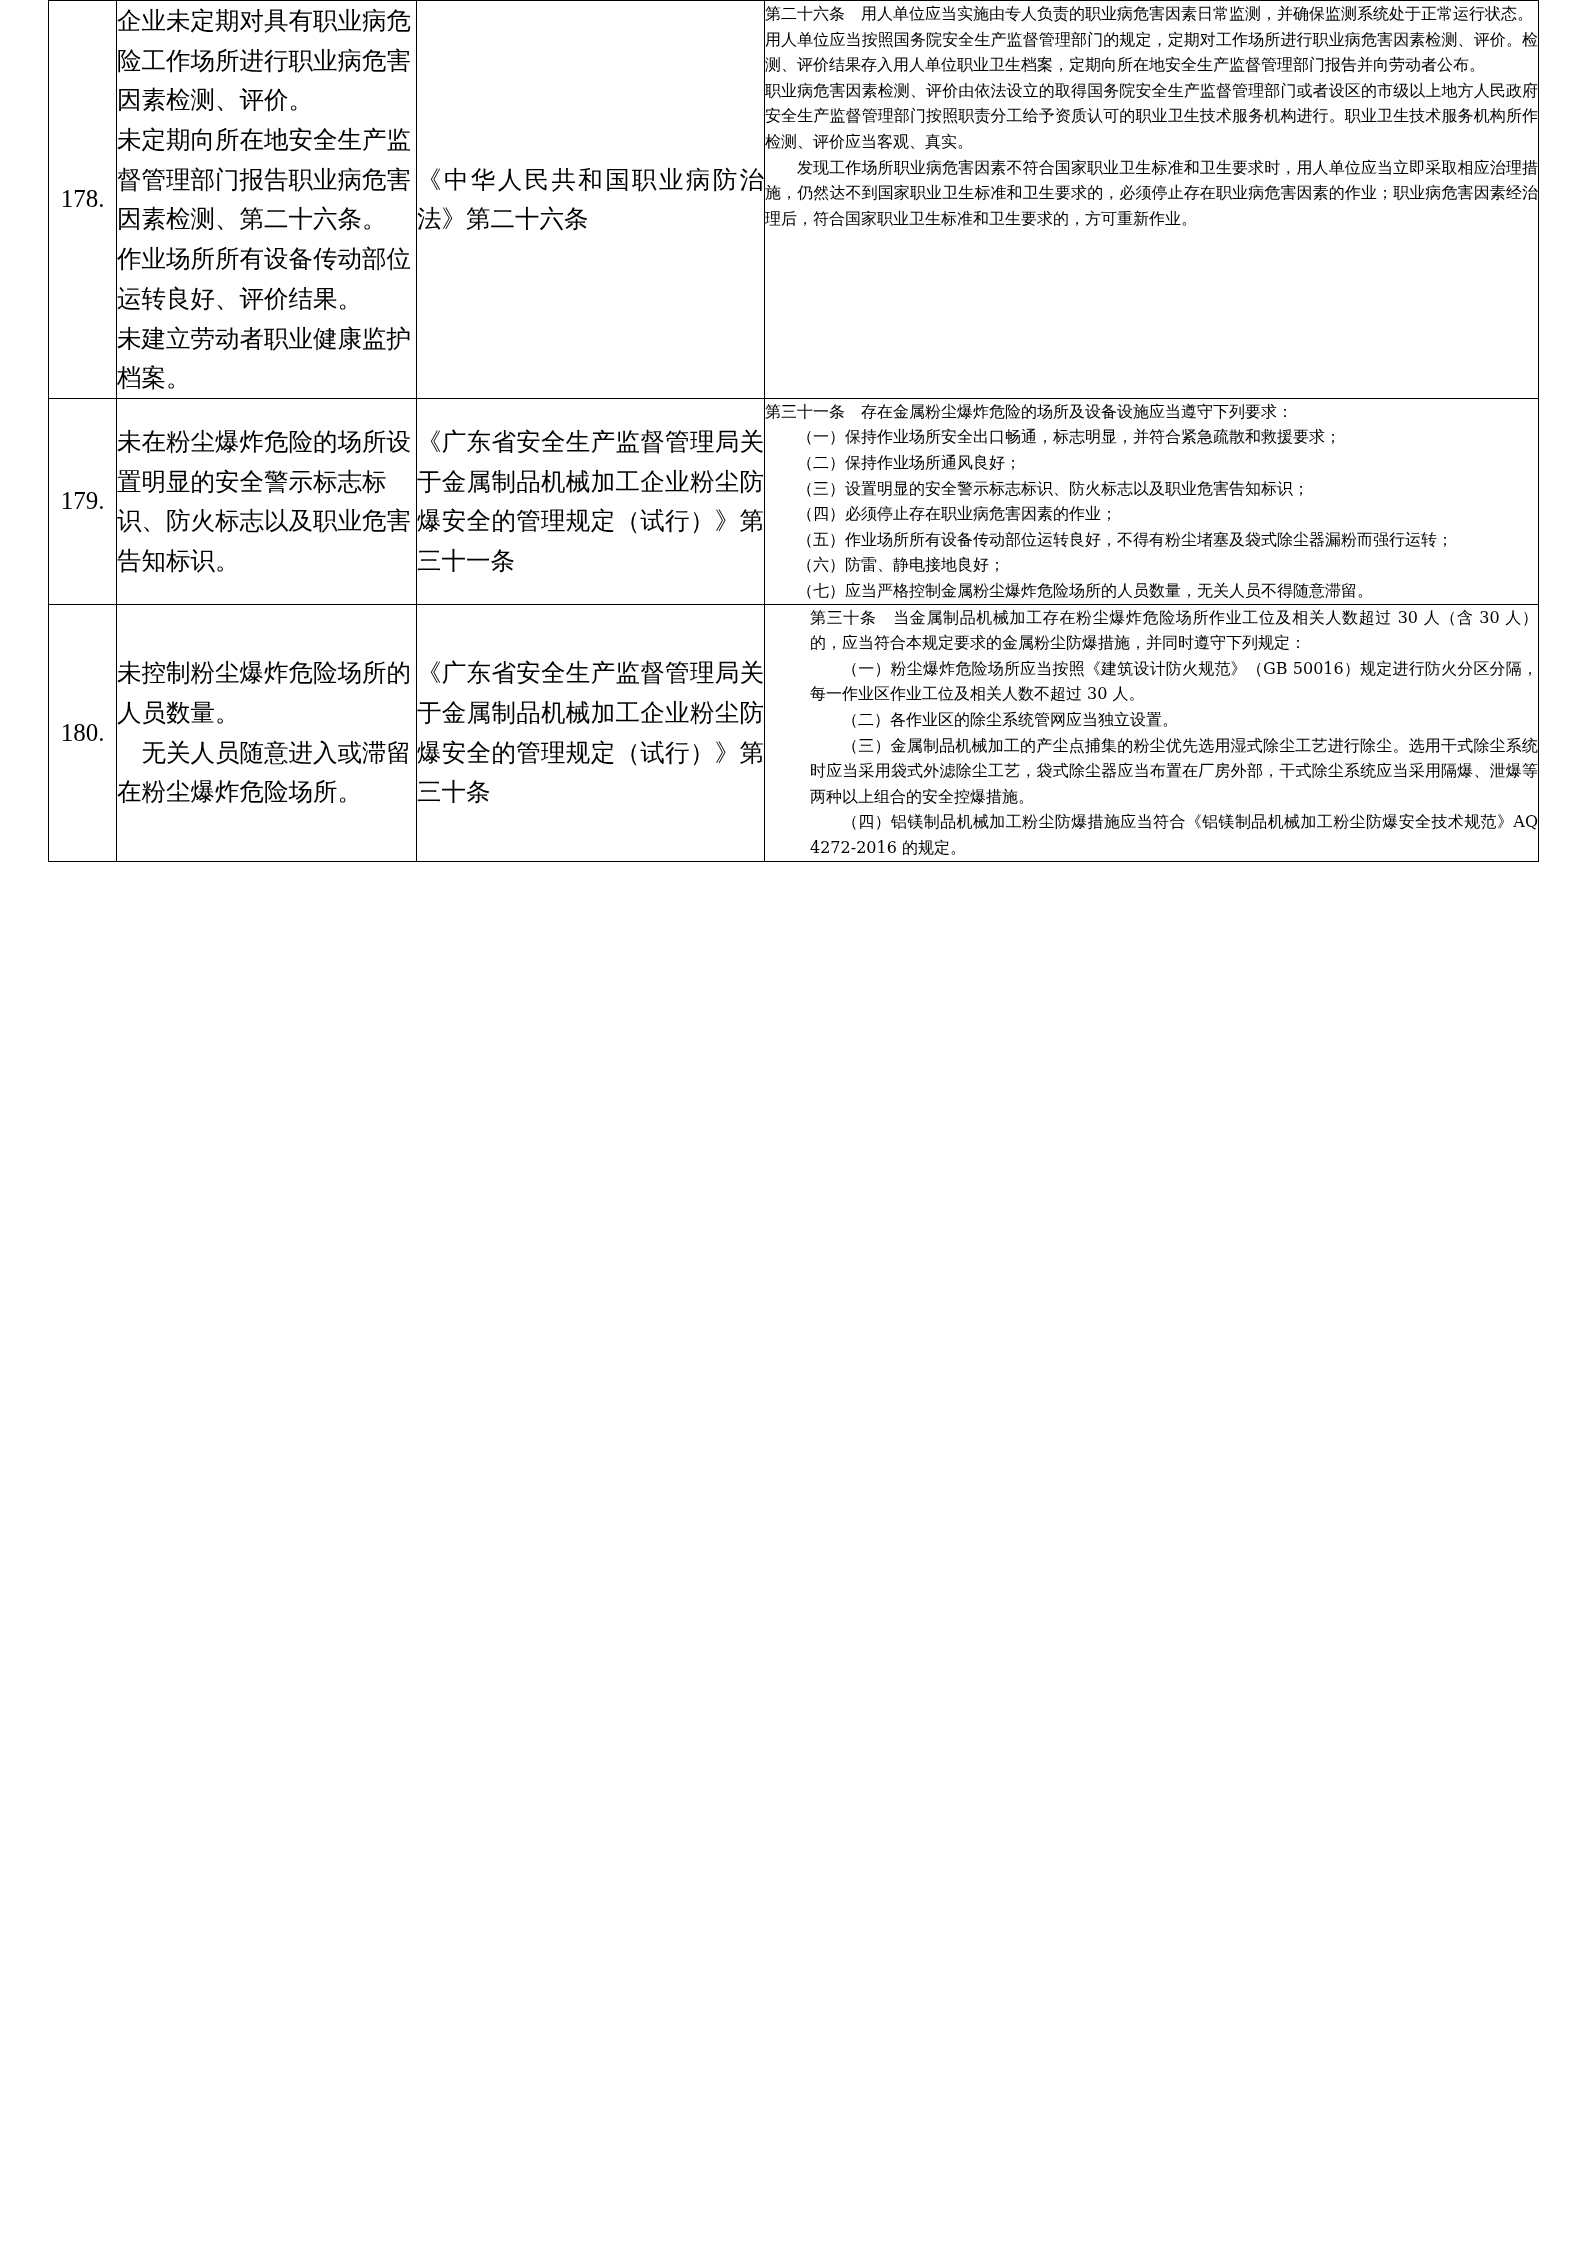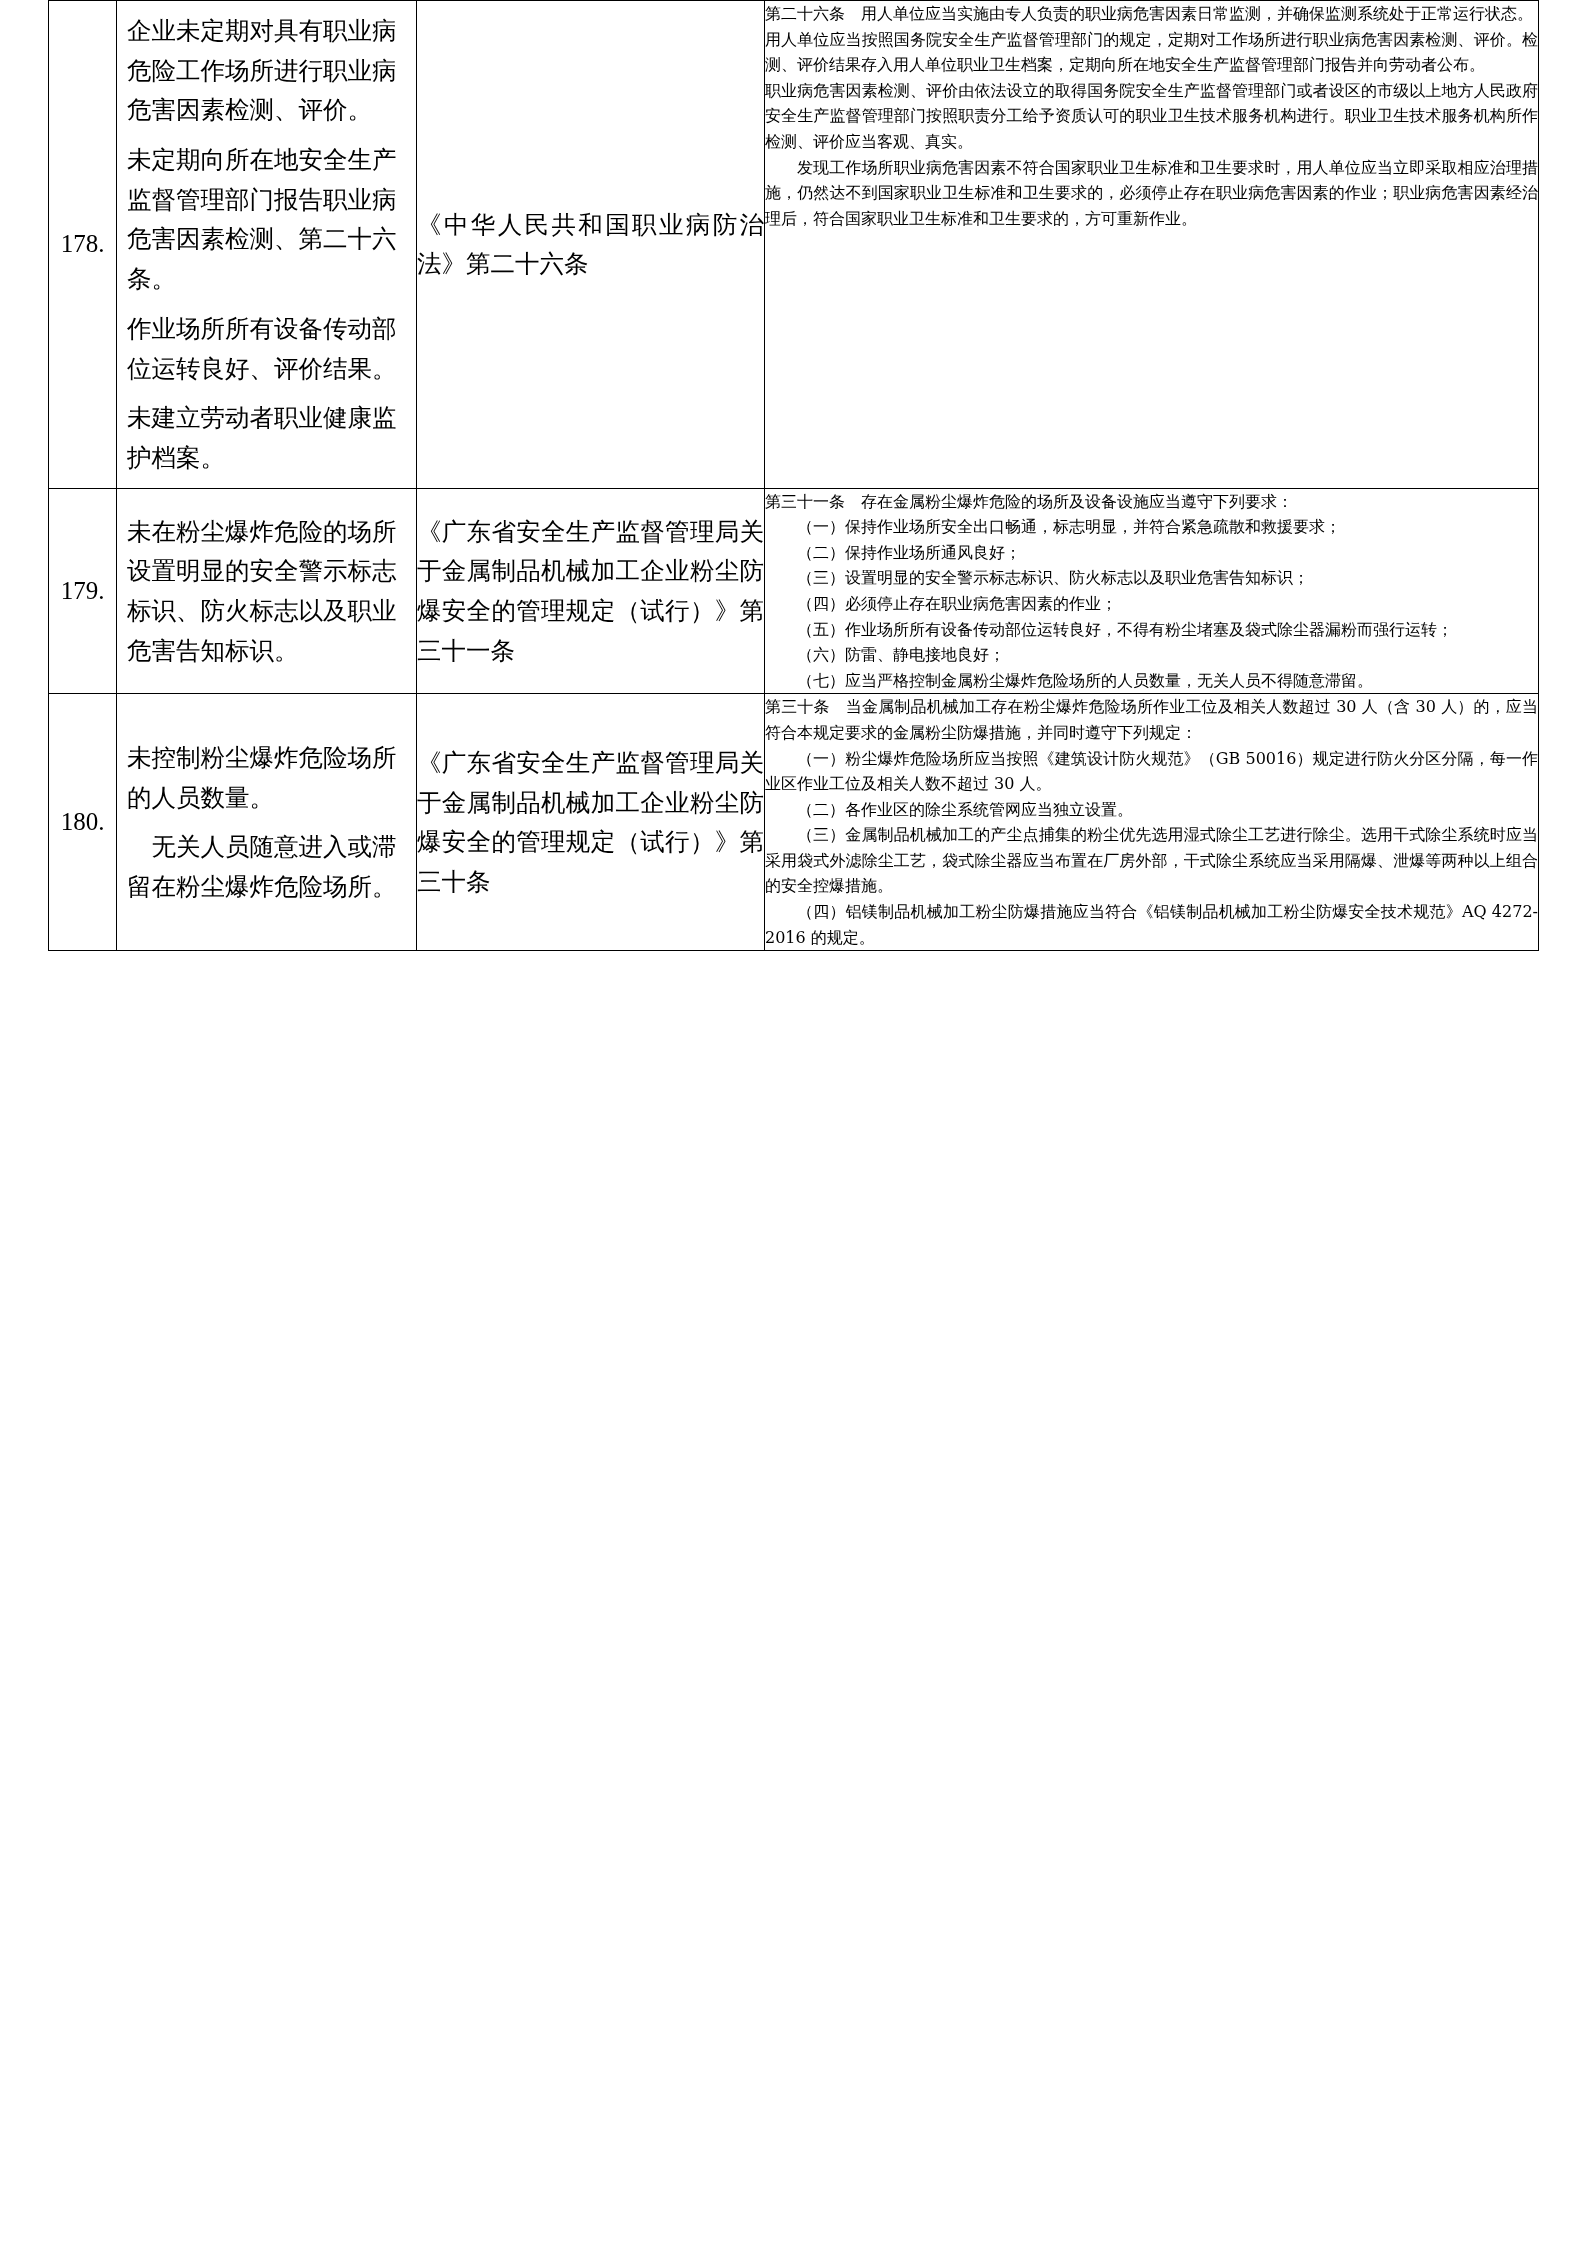--- a/index.html
+++ b/index.html
@@ -55,24 +55,24 @@
     vertical-align: middle !important;
     text-align: justify;
     margin-top: 28px;
   }
   .cell-text {
     font-size: 16px;
     line-height: 1.6;
     padding: 8px 16px 14px 16px;
     text-align: justify;
   }
-  .cell-text.middle { vertical-align: middle !important; }
+  .cell-text.middle { vertical-align: middle !important; padding-left: 45px; }
   .p { margin: 0 0 0 0; }
   .p.ind { text-indent: 2em; }
-  .desc-line { margin: 10px; }
+  .desc-line { margin: 0; }
 
   
   .row-178 .cell-num { }
 </style>
 </head>
 <body>
 
 <div class="page">
   <table class="doc-table">
     <colgroup>

